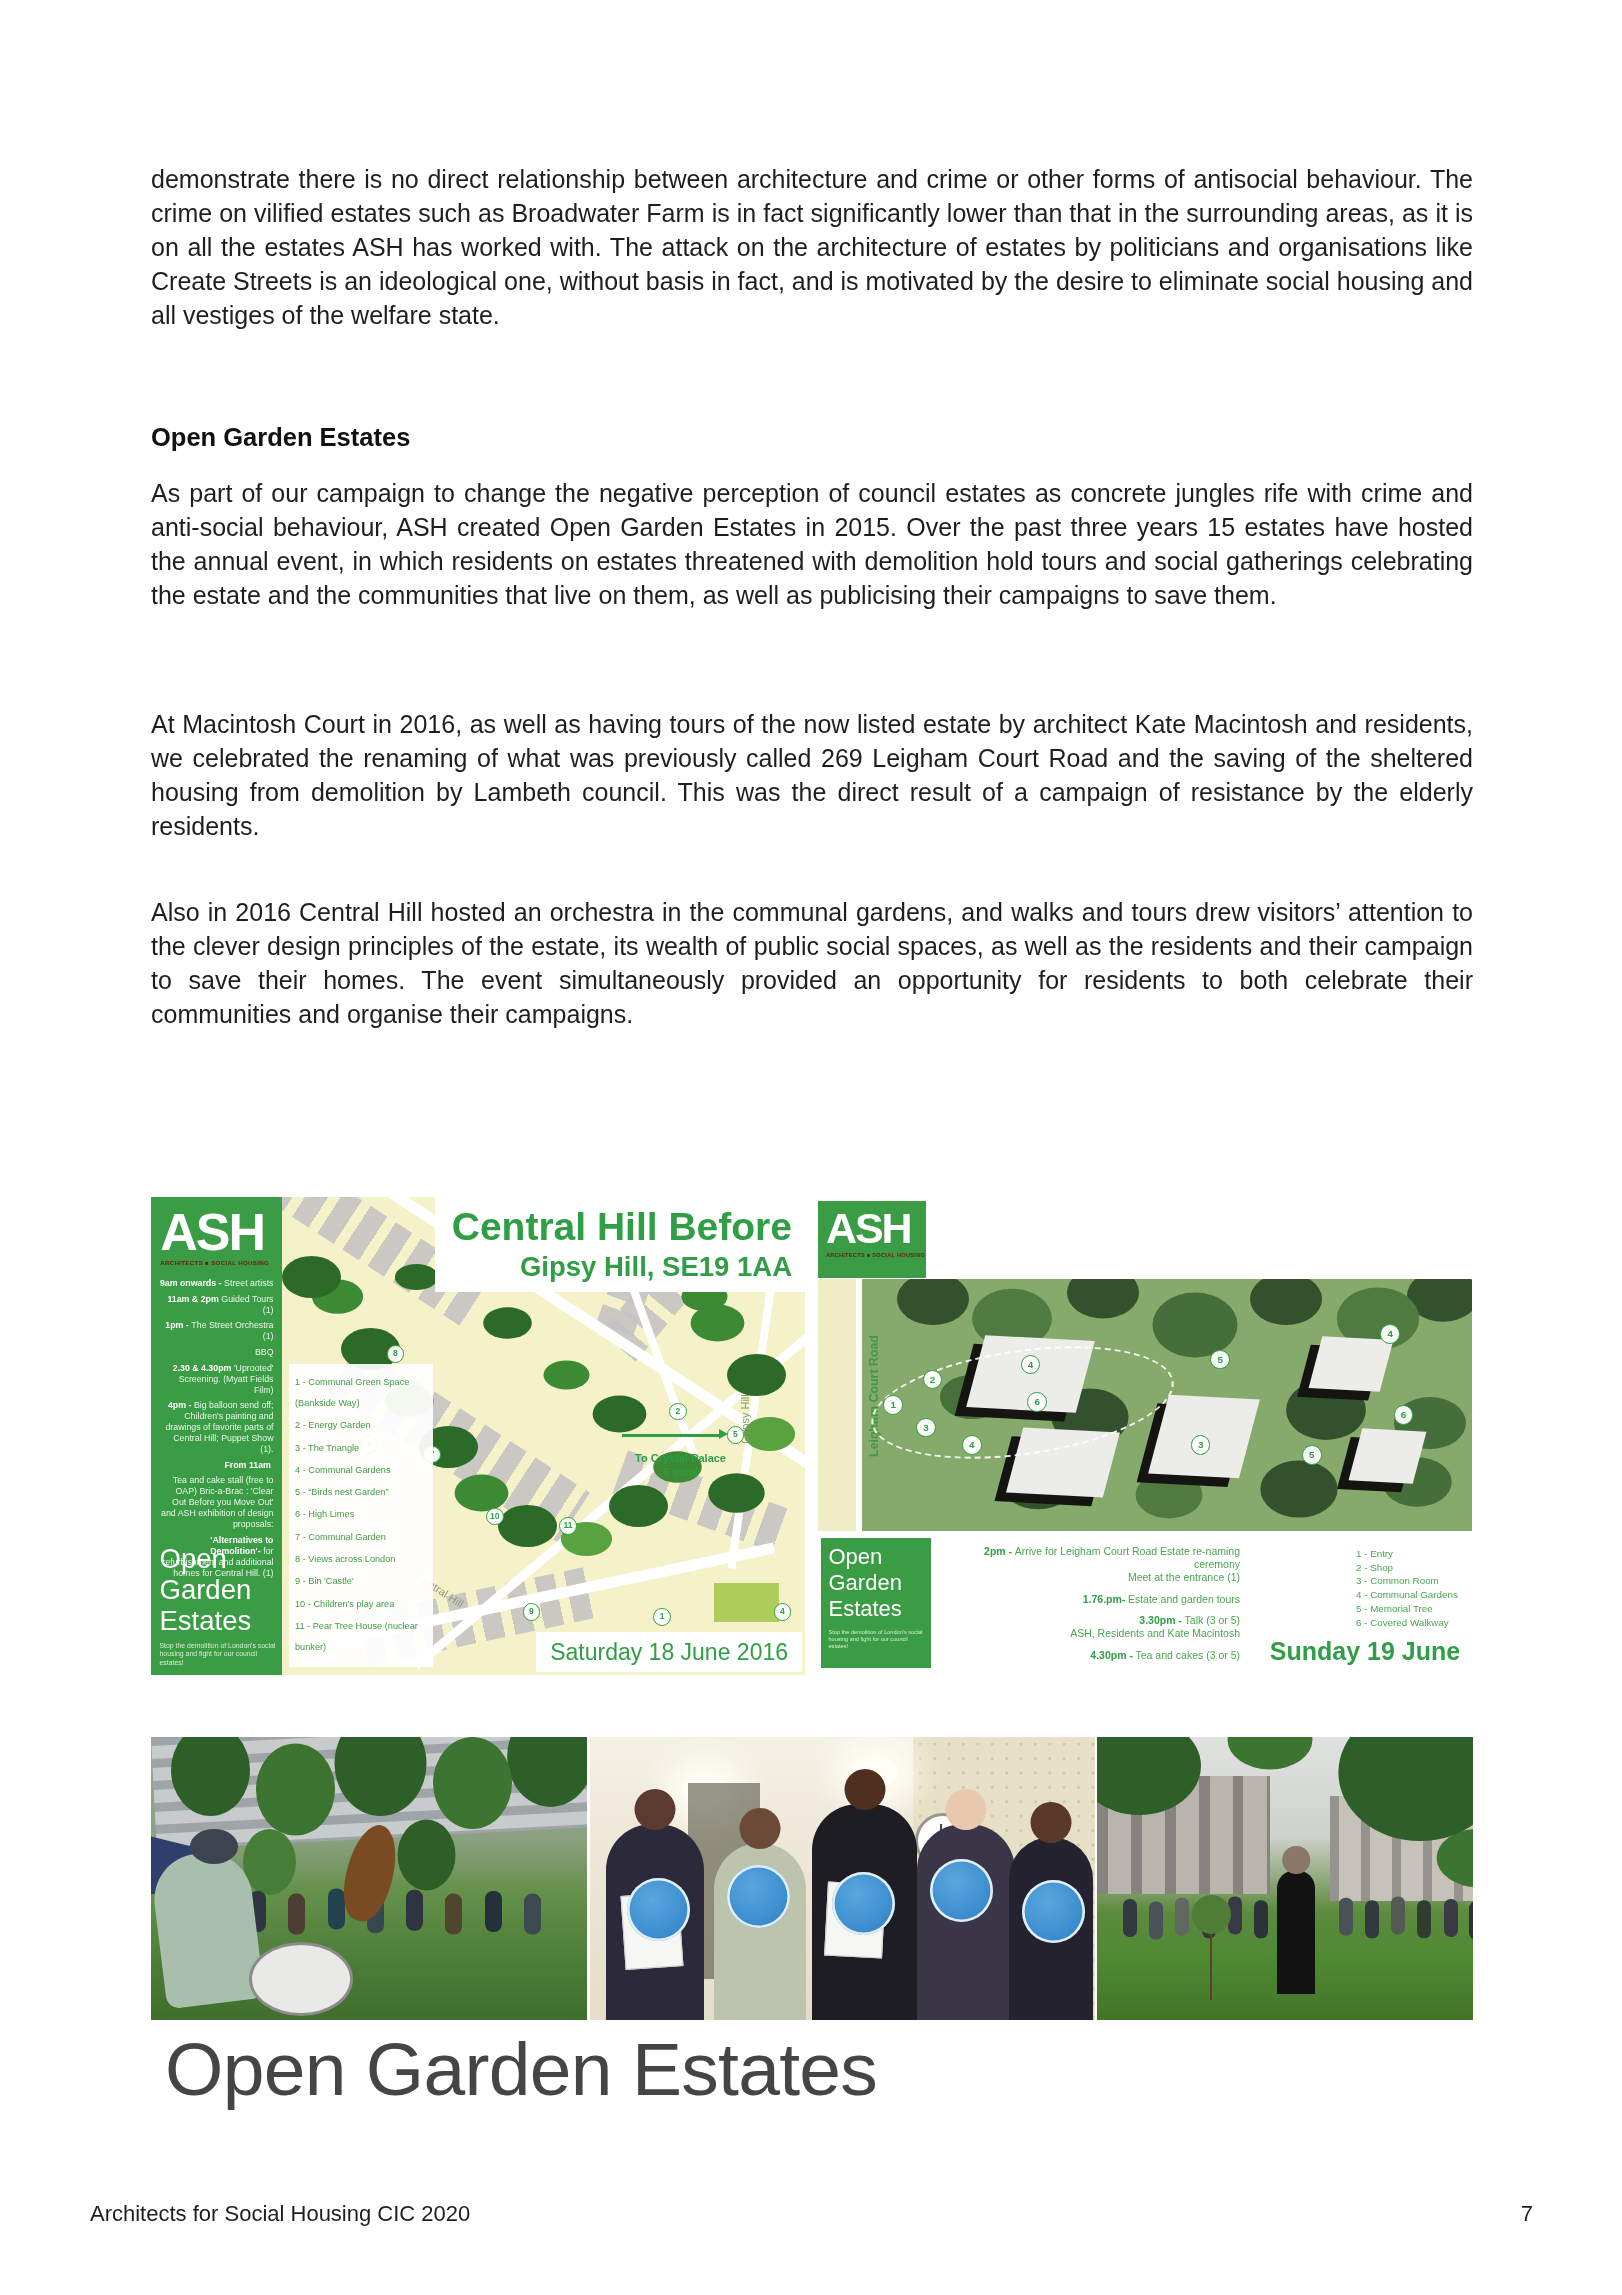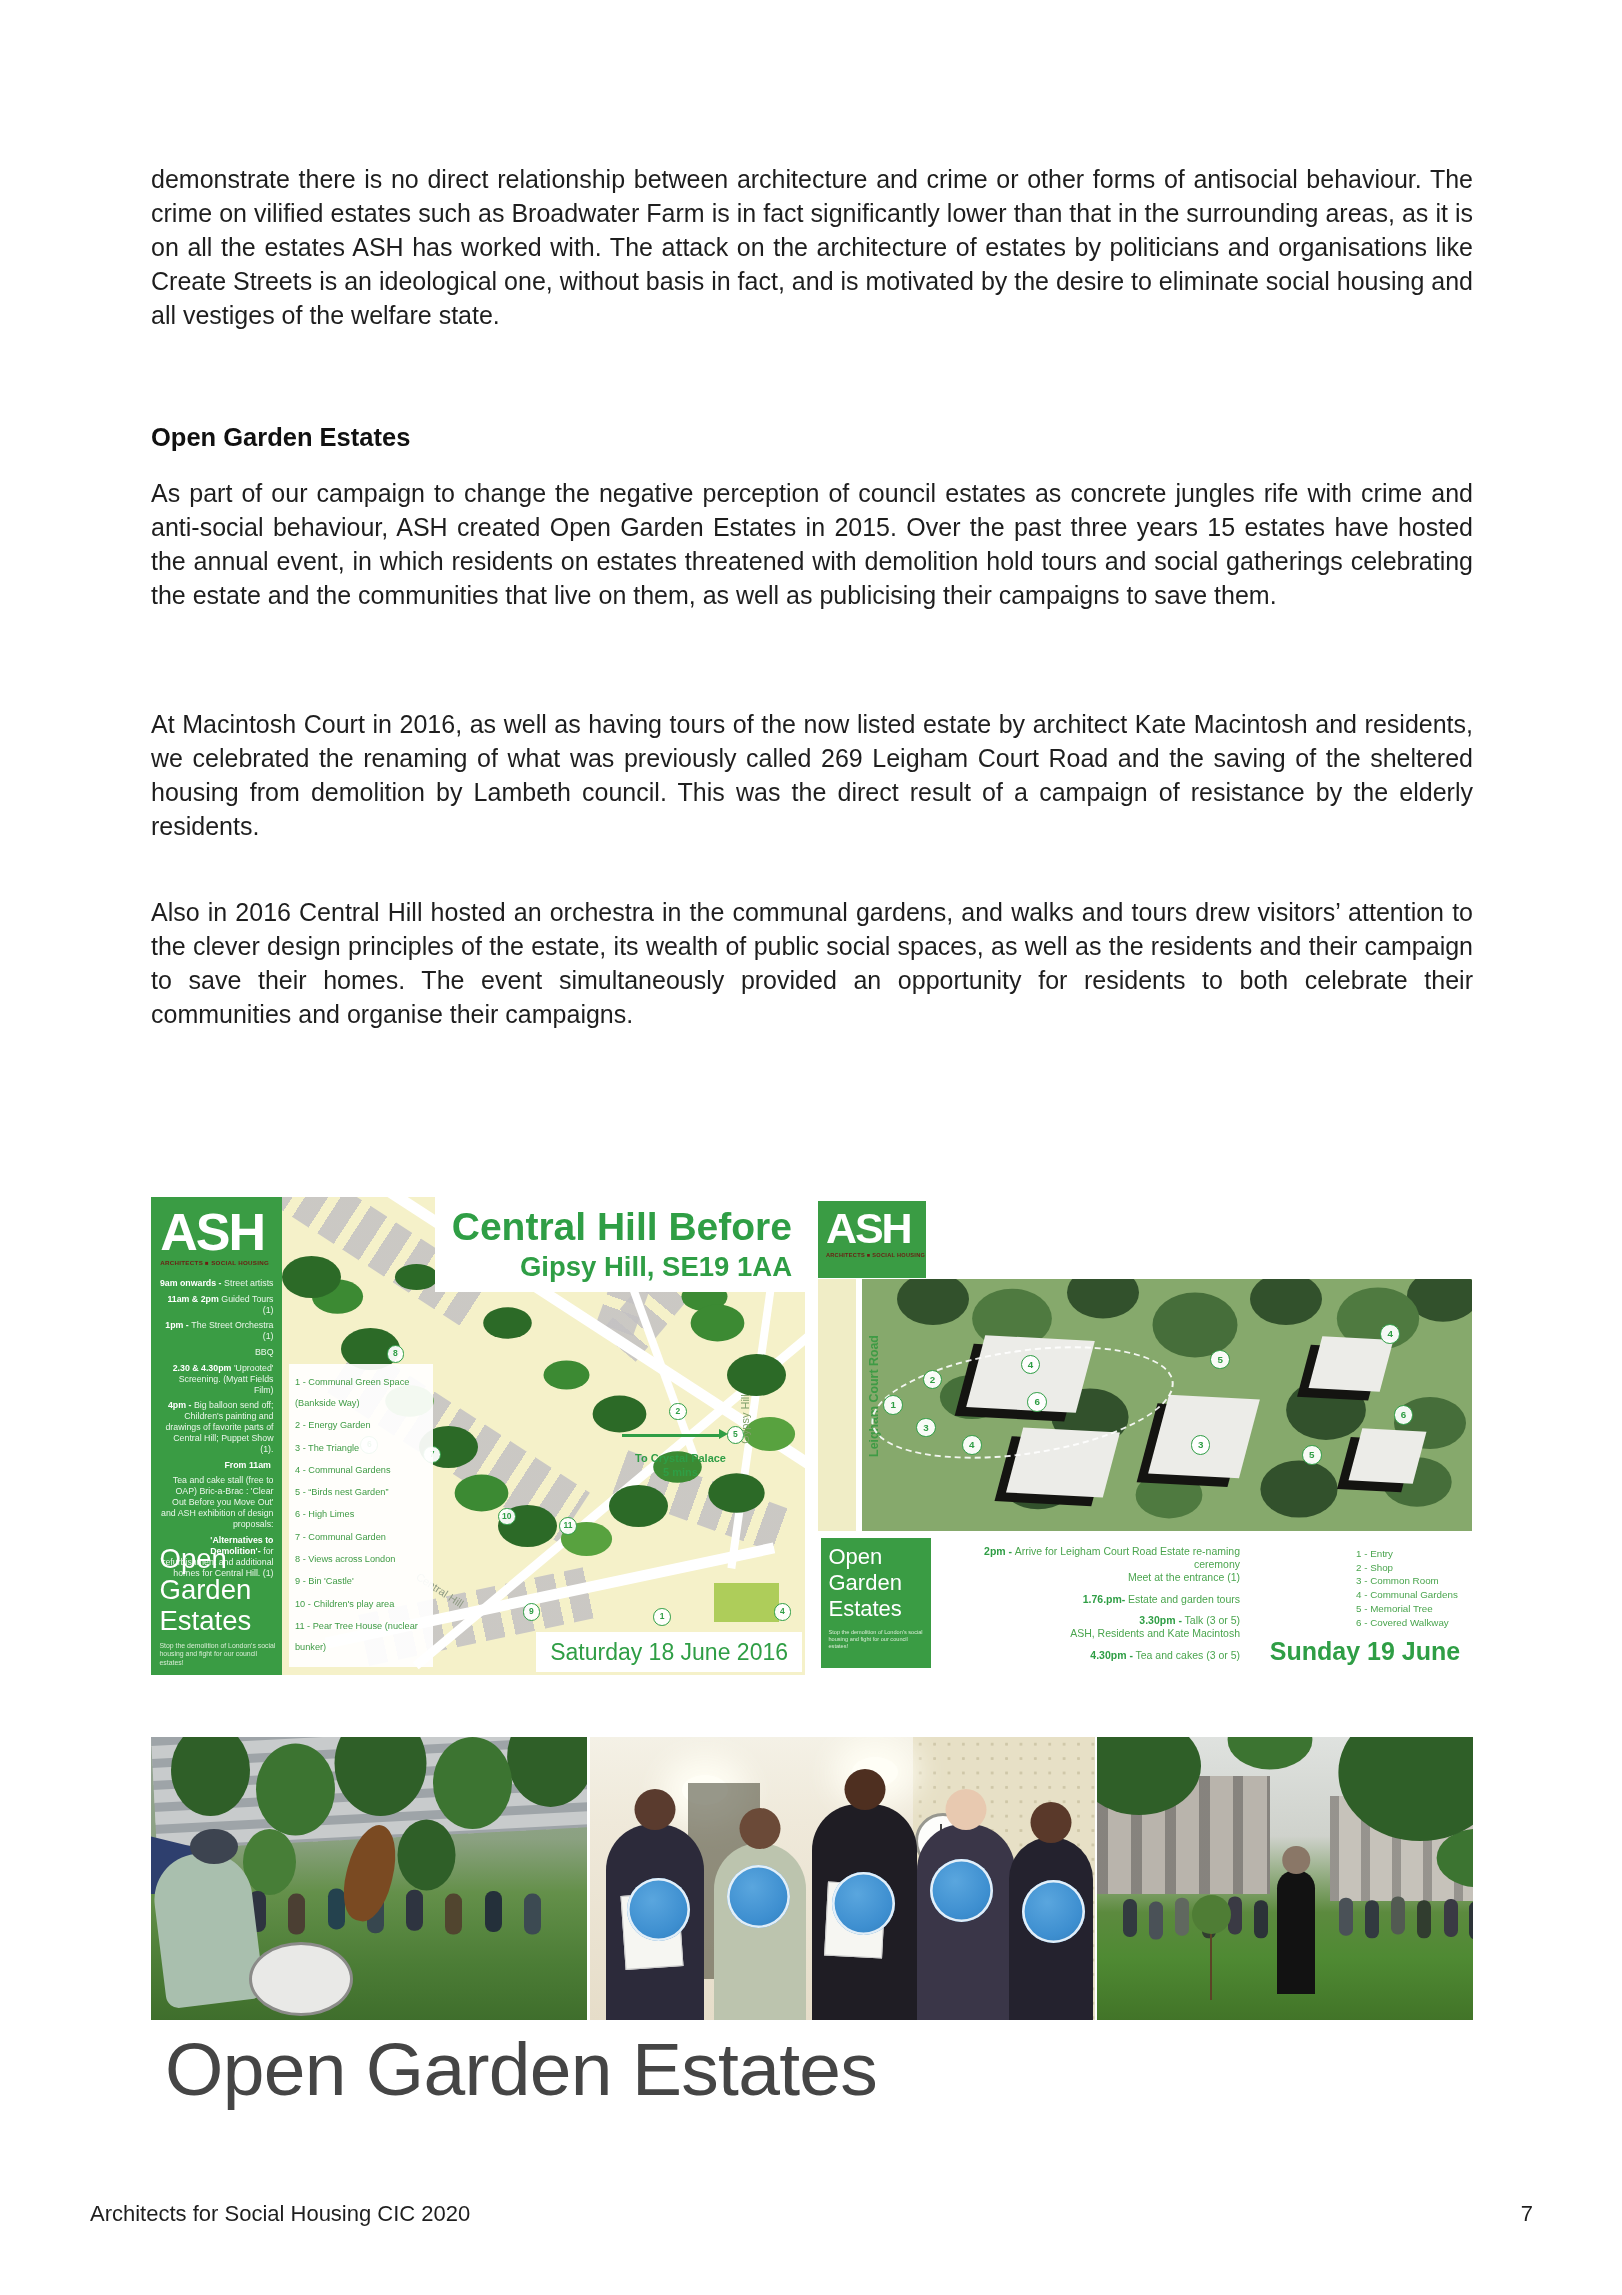--- a/index.html
+++ b/index.html
@@ -222,21 +222,21 @@
         <div class="road-label2">Gypsy Hill</div>
         <div class="cp-arrow"></div>
         <div class="cp-note">
           <div>To Crystal Palace</div>
           <div>5 mins</div>
         </div>
         <div class="map-markers">
             <div class="marker" style="left: 20%; top: 31%;">8</div>
             <div class="marker" style="left: 15%; top: 50%;">6</div>
             <div class="marker" style="left: 27%; top: 52%;">7</div>
-            <div class="marker" style="left: 39%; top: 65%; margin-left: 12px;">10</div>
+            <div class="marker" style="left: 39%; top: 65%;">10</div>
             <div class="marker" style="left: 53%; top: 67%;">11</div>
             <div class="marker" style="left: 46%; top: 85%;">9</div>
             <div class="marker" style="left: 74%; top: 43%;">2</div>
             <div class="marker" style="left: 85%; top: 48%;">5</div>
             <div class="marker" style="left: 71%; top: 86%;">1</div>
             <div class="marker" style="left: 94%; top: 85%;">4</div>
             <div class="marker" style="left: 80%; top: 92%;">3</div>
           </div>
         <div class="title-panel">
           <div class="title-main">Central Hill Before</div>

